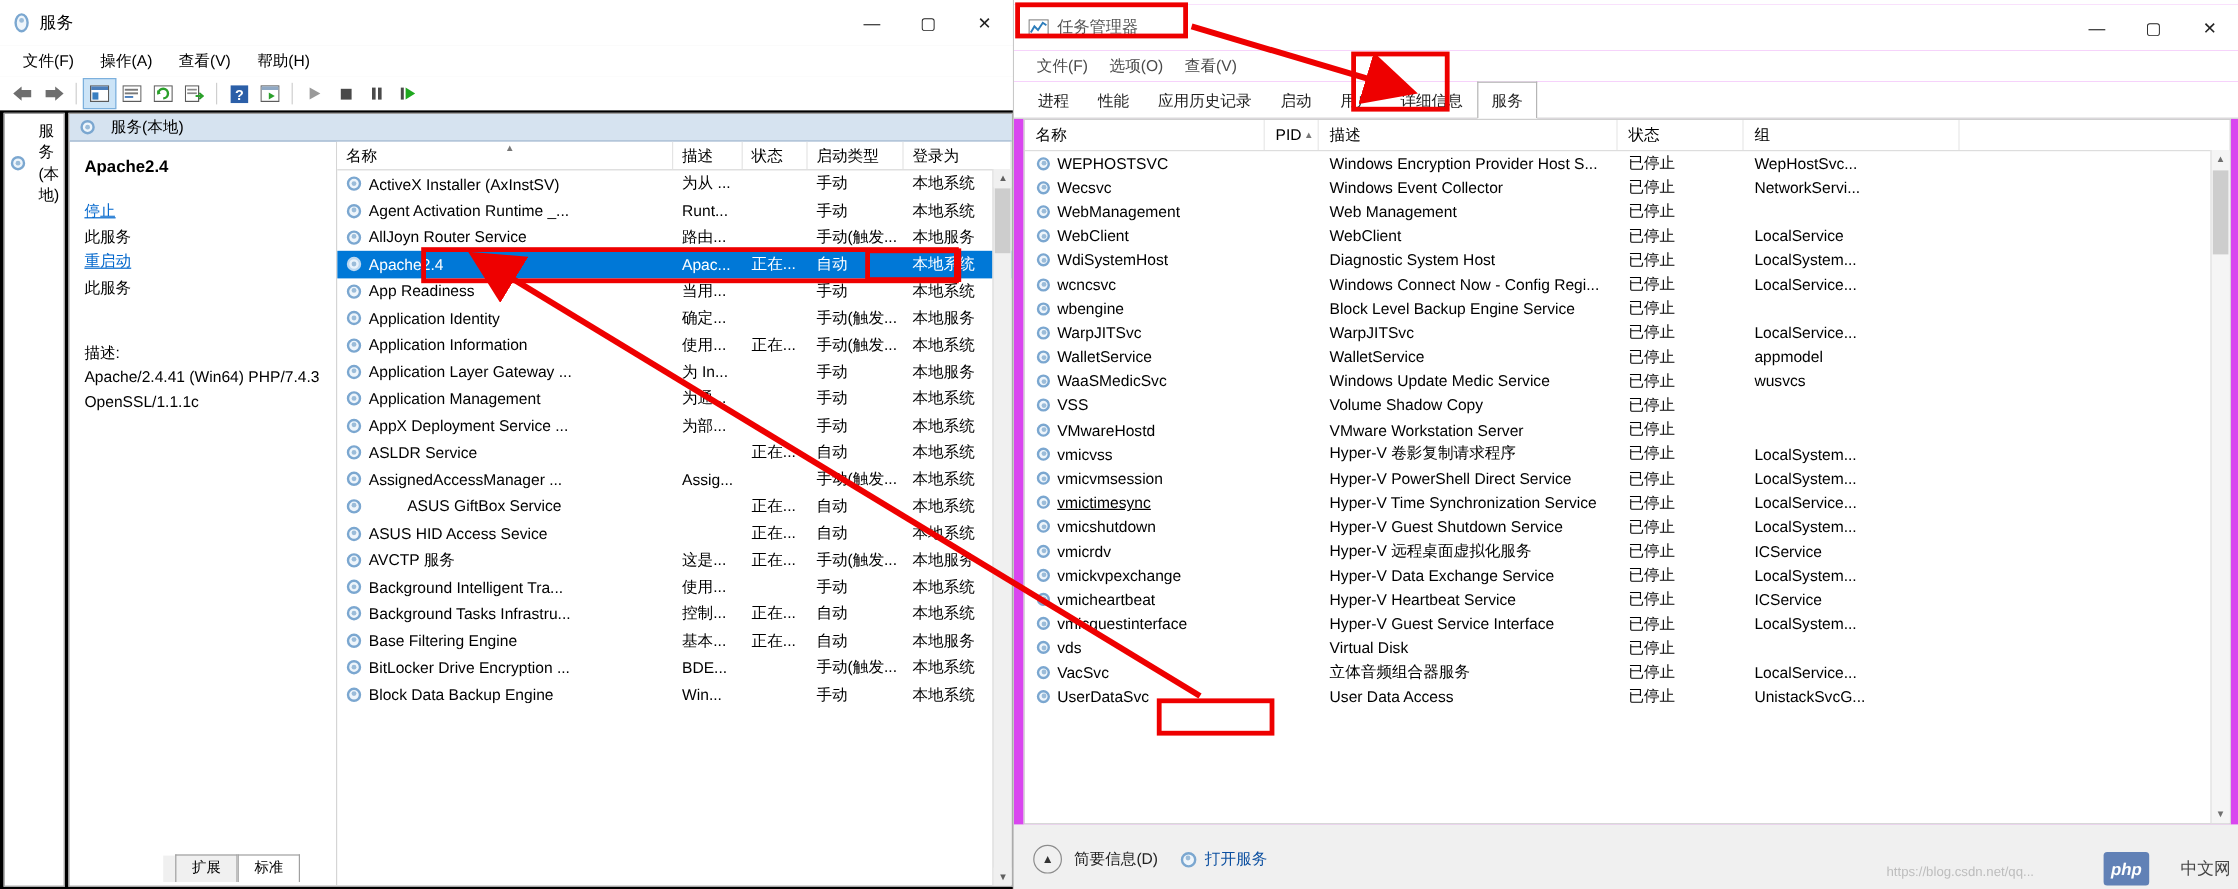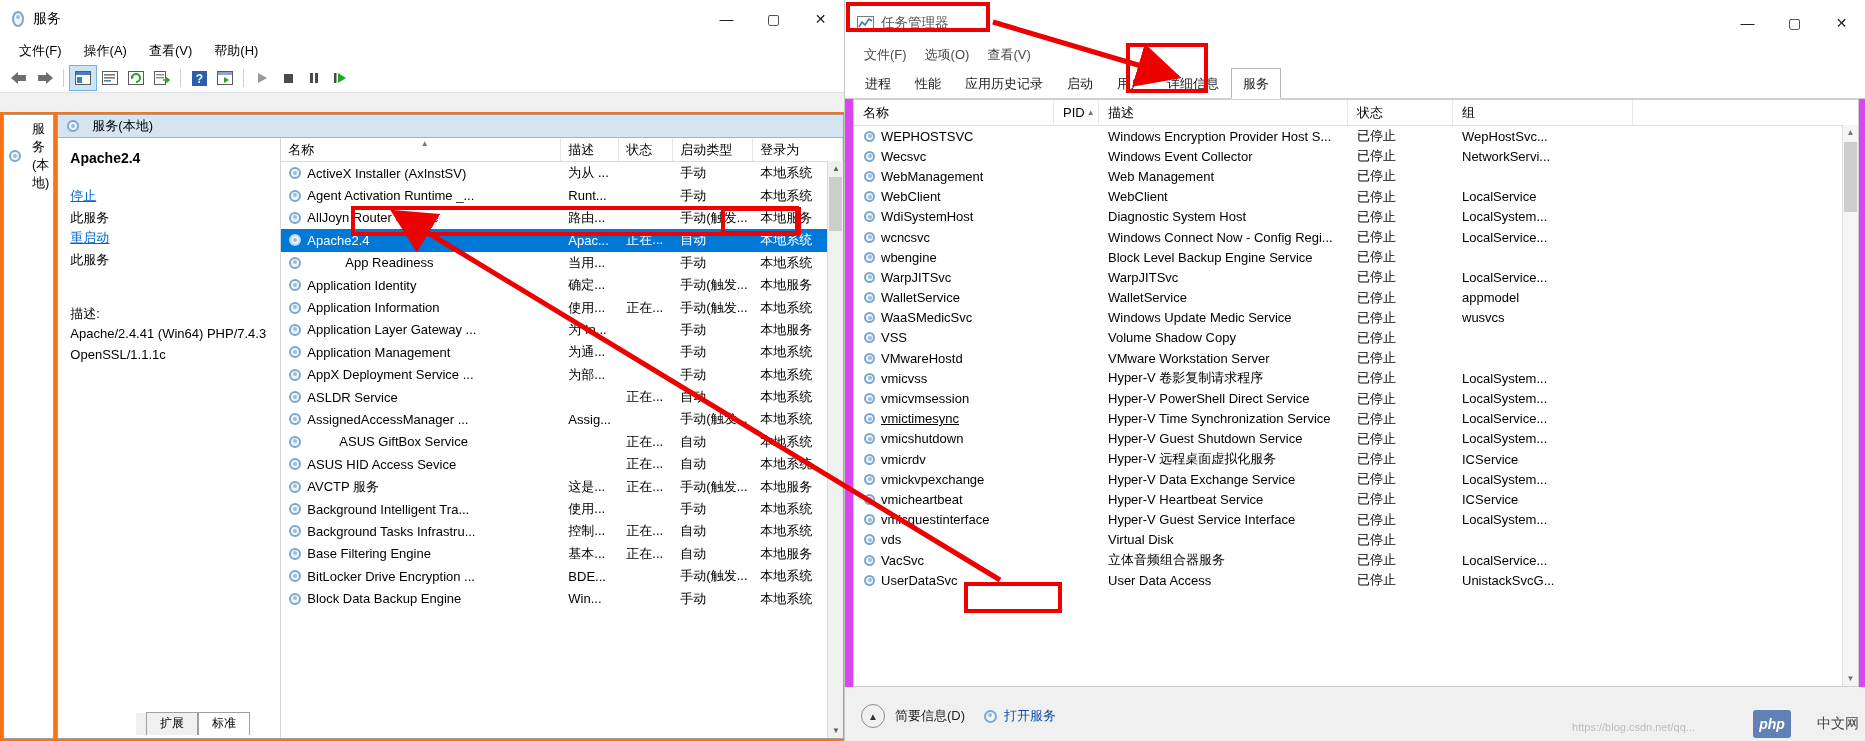--- a/index.html
+++ b/index.html
@@ -19,21 +19,21 @@
   .wbtns{margin-left:auto;display:flex;height:38px;}
   .wbtn{width:47px;height:38px;display:flex;align-items:center;justify-content:center;font-size:14px;color:#222;}
 
   #svc-menubar{height:26px;display:flex;align-items:center;padding-left:8px;background:#fff;}
   #svc-menubar .mi{padding:3px 11px;font-size:13px;color:#000;}
 
   #svc-toolbar{height:28px;display:flex;align-items:center;padding-left:6px;background:#fff;border-bottom:1px solid #e2e2e2;}
   .tbi{width:26px;height:24px;display:flex;align-items:center;justify-content:center;position:relative;}
   .tbsep{width:1px;height:18px;background:#cfcfcf;margin:0 5px;}
 
-  #svc-body{position:absolute;left:0;top:92px;right:0;bottom:0;display:flex;background:#f97316;margin-top:20px;}
+  #svc-body{position:absolute;left:0;top:92px;right:0;bottom:0;display:flex;background:#000000;}
   #svc-tree{width:130px;background:#fff;border:1px solid #a0a0a0;margin:2px 0 2px 3px;box-sizing:border-box;}
   #svc-tree .node{display:flex;align-items:center;gap:5px;padding:5px 4px;font-size:13px;}
   #svc-main{flex:1;margin:2px 3px 2px 3px;border:1px solid #a0a0a0;background:#fff;display:flex;flex-direction:column;box-sizing:border-box;position:relative;}
   #svc-hdrbar{height:22px;background:#d6e3f0;border-bottom:1px solid #9cb4cc;display:flex;align-items:center;padding-left:8px;gap:7px;font-size:13px;}
   #svc-panes{flex:1;display:flex;overflow:hidden;}
   #svc-detail{width:222px;padding:10px 12px 0 12px;box-sizing:border-box;font-size:13px;line-height:1.55;}
   #svc-detail .svc-name{font-weight:bold;font-size:14px;margin-bottom:16px;}
   #svc-detail a{color:#0066cc;text-decoration:underline;display:block;margin-bottom:2px;}
   #svc-detail .desc-label{margin-top:34px;}
   #svc-detail .desc-text{word-break:break-word;}
@@ -314,21 +314,21 @@
                   <span>正在...</span>
                 </div>
                 <div class="c" style="width: 80px;">
                   <span>自动</span>
                 </div>
                 <div class="c" style="width: 90px;">
                   <span>本地系统</span>
                 </div>
               </div>
               <div class="lv-row">
-                <div class="c" style="width: 280px; gap: 38px;">
+                <div class="c" style="width: 280px;">
                   <span class="gear"></span>
                   <span>App Readiness</span>
                 </div>
                 <div class="c" style="width: 58px;">
                   <span>当用...</span>
                 </div>
                 <div class="c" style="width: 54px;">
                   <span></span>
                 </div>
                 <div class="c" style="width: 80px;">
@@ -476,21 +476,21 @@
                   <span>正在...</span>
                 </div>
                 <div class="c" style="width: 80px;">
                   <span>自动</span>
                 </div>
                 <div class="c" style="width: 90px;">
                   <span>本地系统</span>
                 </div>
               </div>
               <div class="lv-row">
-                <div class="c" style="width: 280px;">
+                <div class="c" style="width: 280px; align-items: flex-end;">
                   <span class="gear"></span>
                   <span>ASUS HID Access Sevice</span>
                 </div>
                 <div class="c" style="width: 58px;">
                   <span></span>
                 </div>
                 <div class="c" style="width: 54px;">
                   <span>正在...</span>
                 </div>
                 <div class="c" style="width: 80px;">

